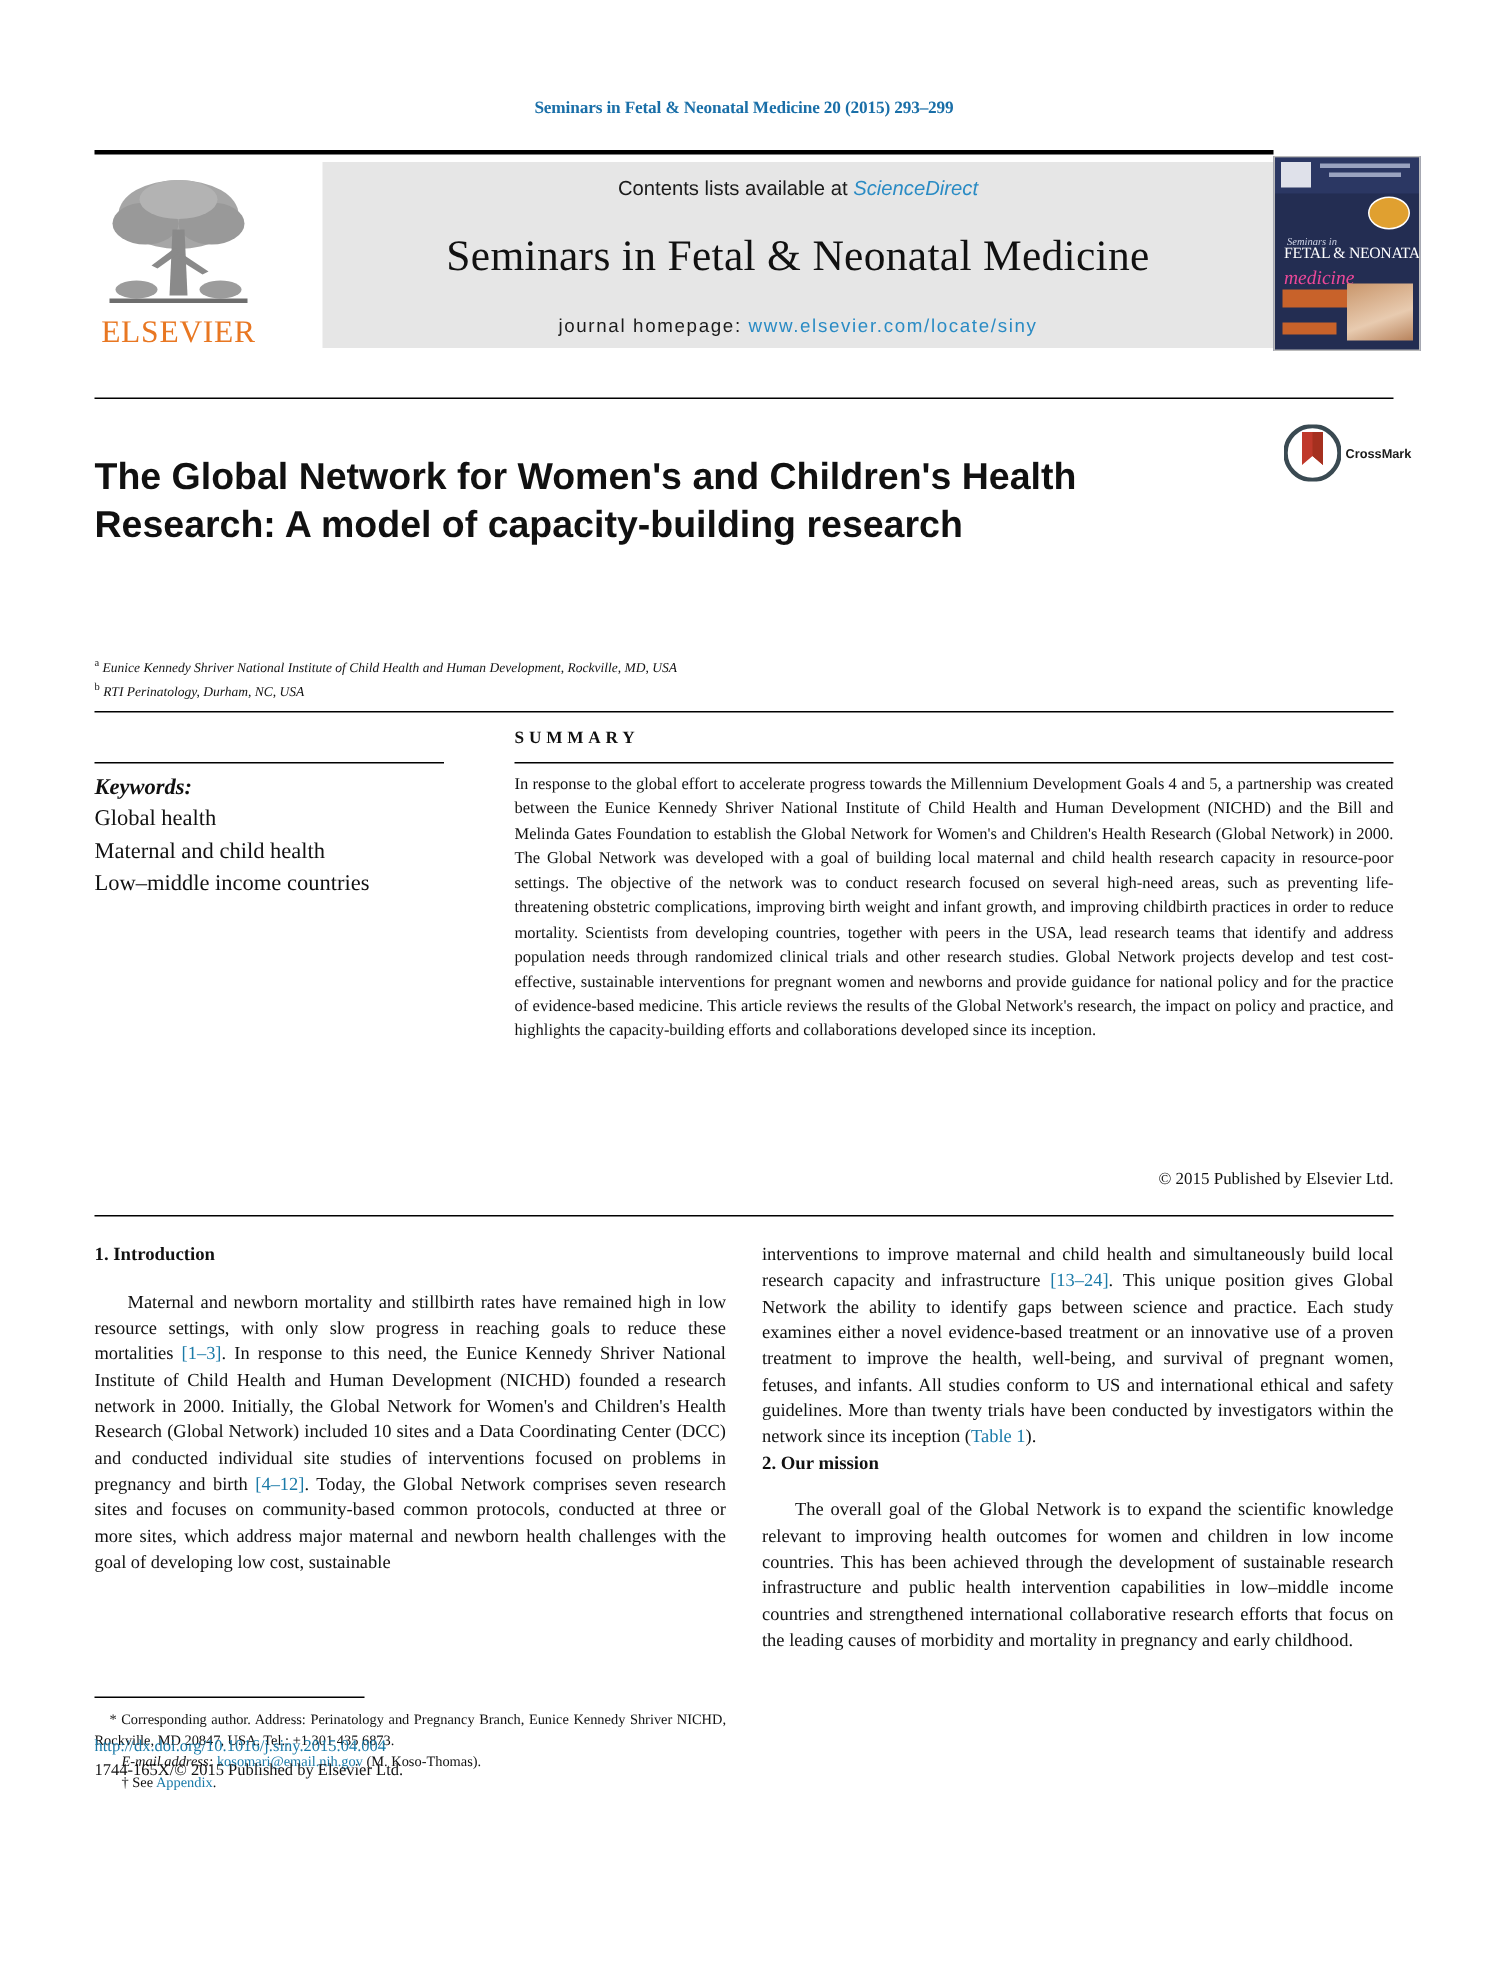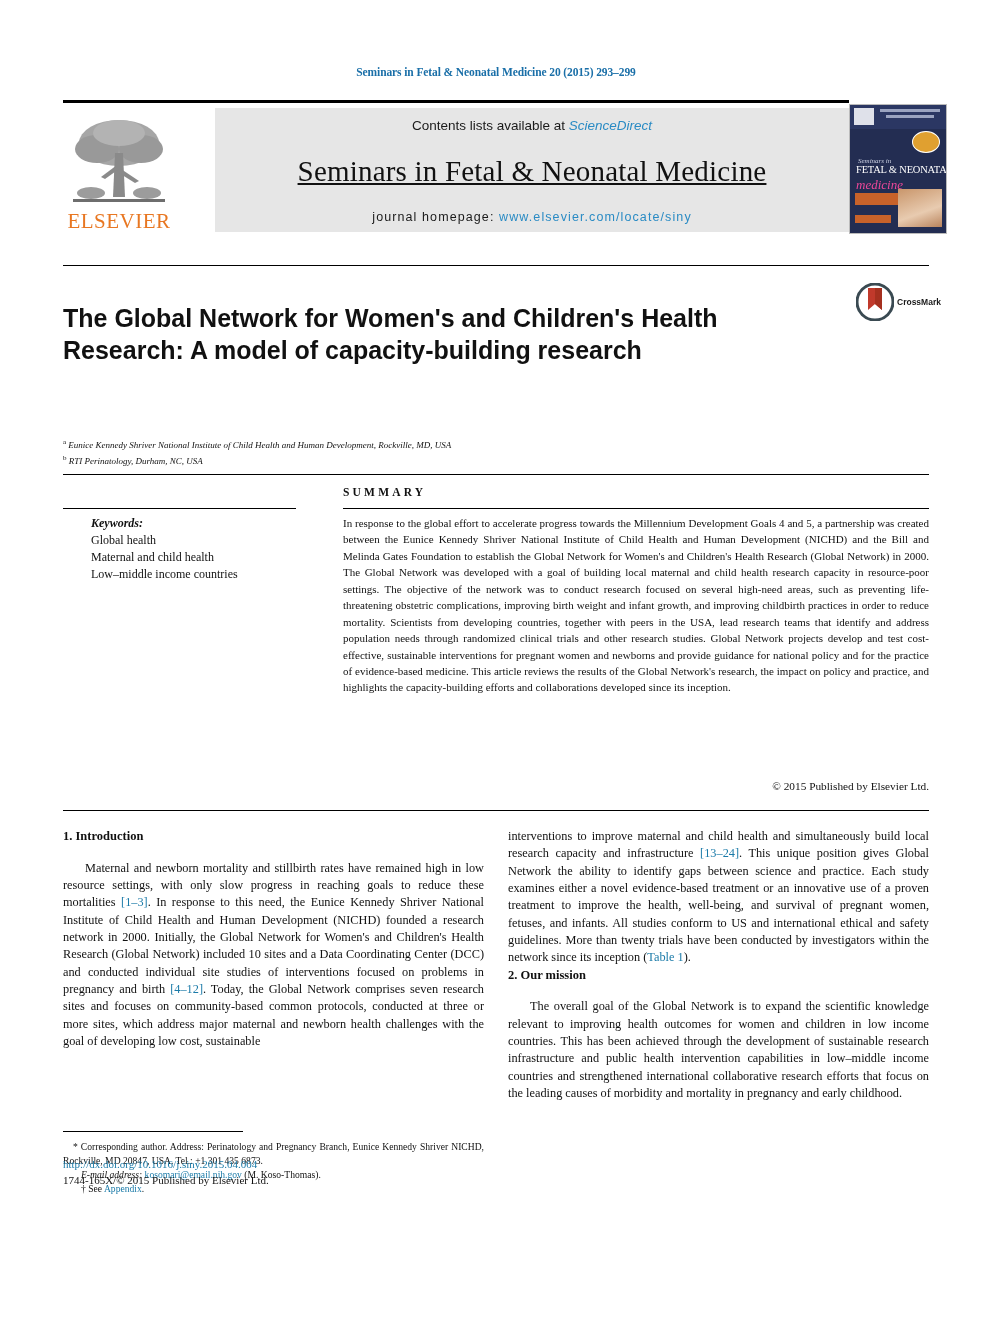--- a/index.html
+++ b/index.html
@@ -89,21 +89,20 @@
     font-family: "Liberation Sans", sans-serif;
     font-size: 13.5px;
     color: #1a1a1a;
   }
   .contents-line .link { color: #2a8bc4; font-style: italic; }
   .journal-title {
     font-family: "Liberation Serif", serif;
     font-size: 29px;
     color: #111;
     letter-spacing: 0.2px;
-    text-decoration: underline;
   }
   .homepage-line {
     font-family: "Liberation Sans", sans-serif;
     font-size: 12.5px;
     letter-spacing: 1.1px;
     color: #1a1a1a;
   }
   .homepage-line .link { color: #2a8bc4; }
 
   
@@ -248,24 +247,23 @@
     position: absolute;
     left: 63px; top: 508px;
     width: 233px;
     height: 1px;
     background: #000;
   }
   .keywords {
     position: absolute;
     left: 63px; top: 515px;
     width: 233px;
-    font-size: 12px;
+    font-size: 15px;
     line-height: 1.42;
     color: #111;
-    margin-left: 28px;
   }
   .kw-head { font-style: italic; font-weight: bold; }
 
   .summary-head {
     position: absolute;
     left: 343px; top: 486px;
     font-size: 11.5px;
     font-weight: bold;
     letter-spacing: 3.2px;
     color: #111;

